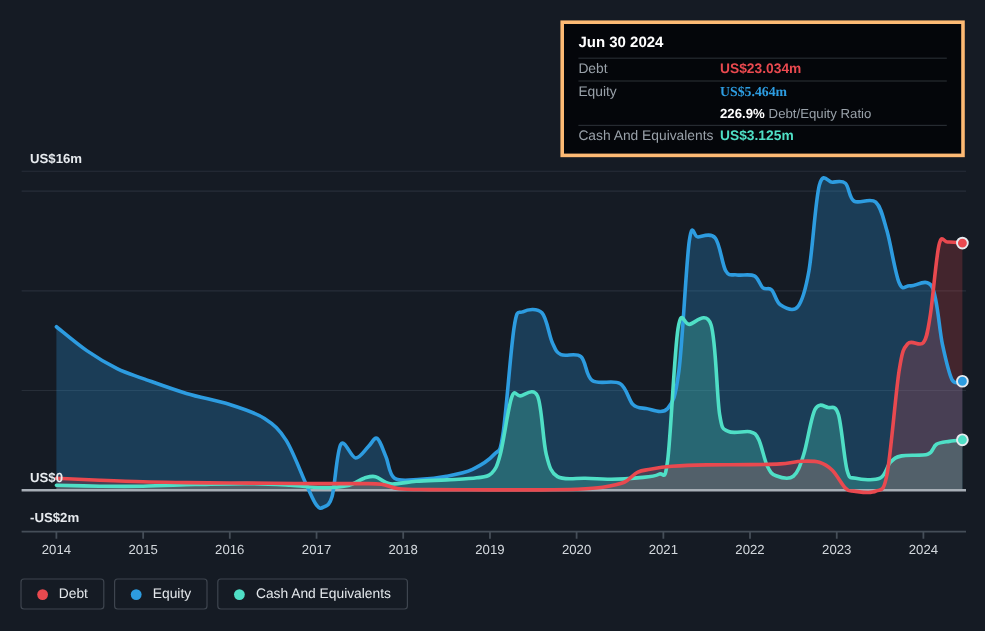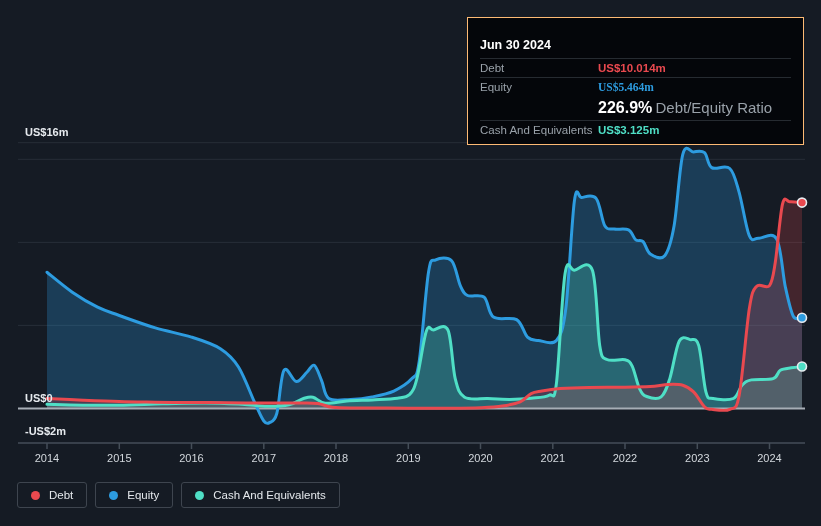--- a/index.html
+++ b/index.html
@@ -11,31 +11,31 @@
     overflow:hidden;
   }
   svg text{font-family:"Liberation Sans", sans-serif;}
   .y-label{fill:#e6eaee;font-size:11px;font-weight:700;}
   .x-label{fill:#d3d8dd;font-size:11px;}
   
   .tooltip{
     position:absolute;left:467px;top:17px;width:337px;
     box-sizing:border-box;
     background:#04060a;
-    border:1px solid #fdba74;
-    padding:16px 12px 5px 12px;
+    border:3px solid #fdba74;
+    padding:4px 12px 5px 12px;
     z-index:5;
   }
   .tt-title{color:#ffffff;font-size:12.5px;font-weight:700;padding:4px 0 6px 0;}
   .tt-row{display:flex;align-items:center;padding:3px 0;border-top:1px solid #262b31;}
   .tt-row.no-border{border-top:none;}
   .tt-label{width:118px;flex:0 0 118px;color:#99a1a9;font-size:11.5px;}
   .tt-value{font-size:11.5px;font-weight:700;}
-  .tt-ratio-strong{color:#ffffff;font-weight:700;font-size:16px;}
-  .tt-ratio-label{color:#99a1a9;font-weight:400;font-size:15px;}
+  .tt-ratio-strong{color:#ffffff;font-weight:700;font-size:11px;}
+  .tt-ratio-label{color:#99a1a9;font-weight:400;font-size:11px;}
   
   .legend{position:absolute;left:17px;top:482px;display:flex;gap:8px;z-index:4;}
   .legend-item{
     display:flex;align-items:center;gap:9px;
     border:1px solid #3e454f;border-radius:3px;
     padding:6px 13px;
     background:transparent;color:#e4e8ec;font-size:11.5px;
     cursor:pointer;
   }
   .legend-dot{width:9px;height:9px;border-radius:50%;flex:0 0 9px;}
@@ -99,21 +99,21 @@
         <text x="25" y="135.7" class="y-label">US$16m</text>
         <text x="25" y="401.5" class="y-label">US$0</text>
         <text x="25" y="434.7" class="y-label">-US$2m</text>
       </g>
   </svg>
 
   <div class="tooltip">
     <div class="tt-title">Jun 30 2024</div>
     <div class="tt-row">
       <div class="tt-label">Debt</div>
-      <div class="tt-value" style="color: rgb(233, 73, 79);">US$10.014m</div>
+      <div class="tt-value" style="color: rgb(233, 73, 79);">US$23.034m</div>
     </div>
     <div class="tt-row">
       <div class="tt-label">Equity</div>
       <div class="tt-value" style="color: rgb(45, 156, 224); font-family: Liberation Serif, serif;">US$5.464m</div>
     </div>
     <div class="tt-row no-border">
       <div class="tt-label"></div>
       <div class="tt-value">
         <span class="tt-ratio-strong">226.9%</span>
         <span class="tt-ratio-label">Debt/Equity Ratio</span>

